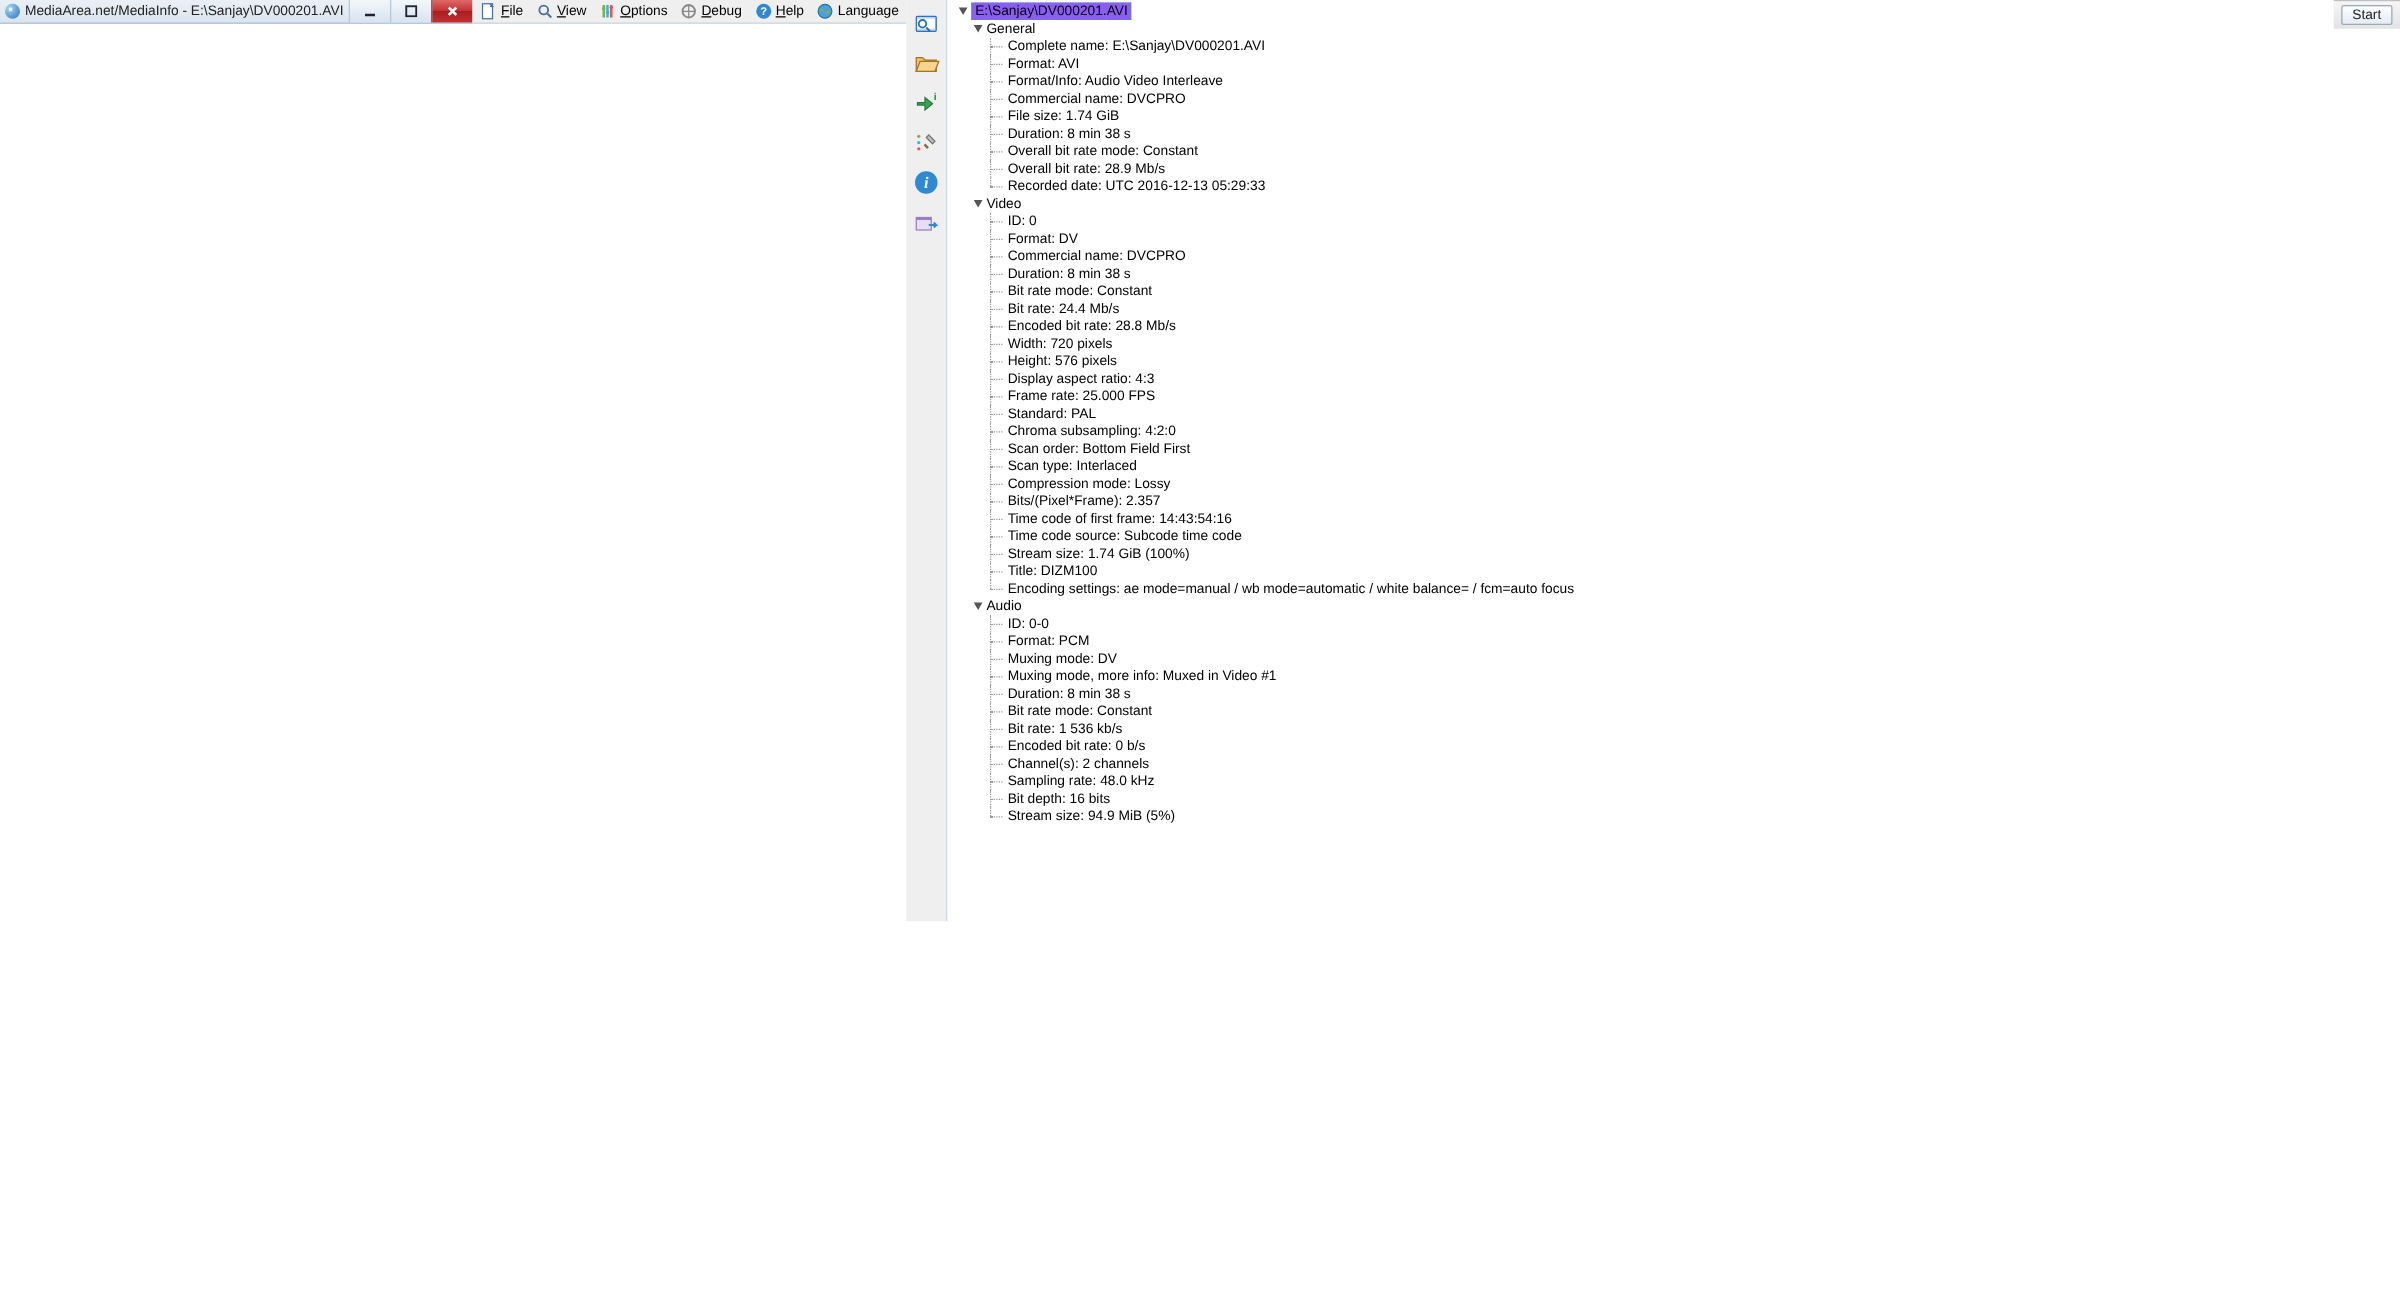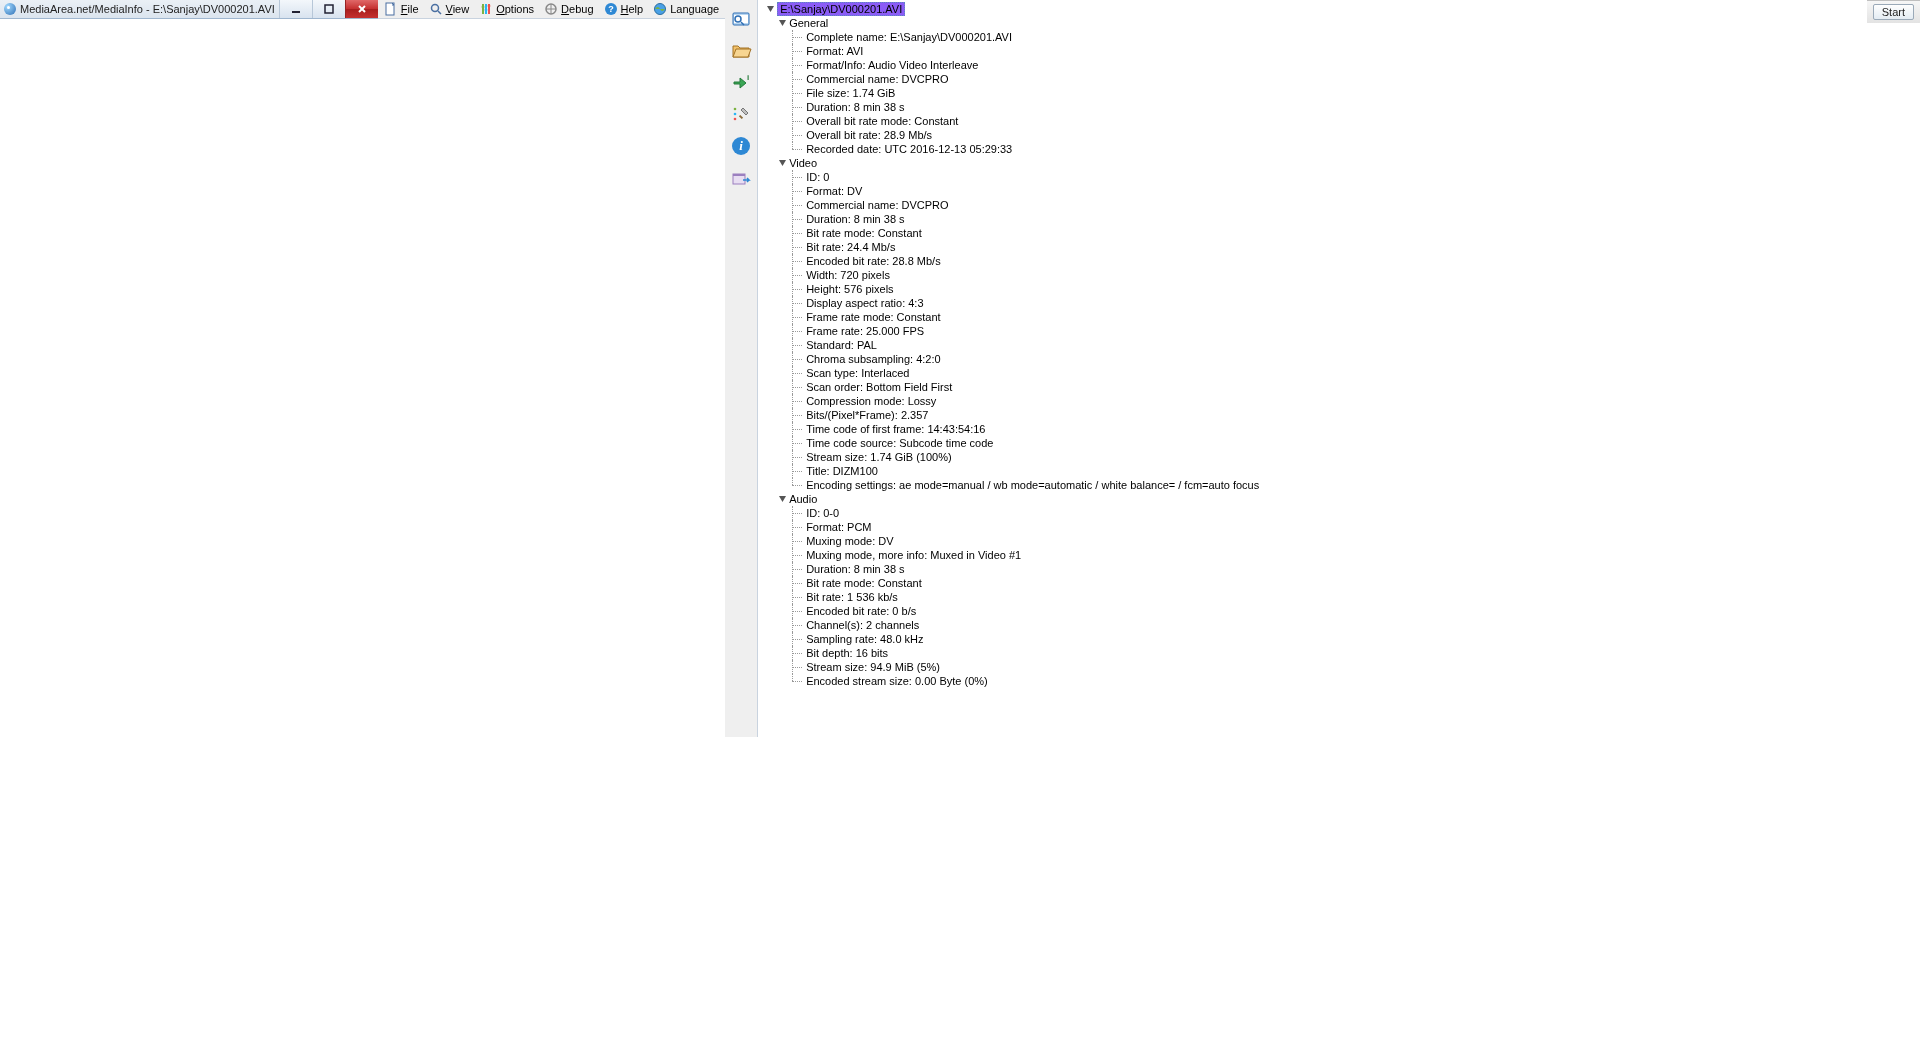--- a/index.html
+++ b/index.html
@@ -325,51 +325,45 @@
                   </li>
                   <li>
                     <div class="leaf-line">
                       <span class="conn"></span>
                       <span>Display aspect ratio: 4:3</span>
                     </div>
                   </li>
                   <li>
                     <div class="leaf-line">
                       <span class="conn"></span>
-                      <span>Frame rate mode: Constant</span>
-                    </div>
-                  </li>
-                  <li>
-                    <div class="leaf-line">
-                      <span class="conn"></span>
                       <span>Frame rate: 25.000 FPS</span>
                     </div>
                   </li>
                   <li>
                     <div class="leaf-line">
                       <span class="conn"></span>
                       <span>Standard: PAL</span>
                     </div>
                   </li>
                   <li>
                     <div class="leaf-line">
                       <span class="conn"></span>
                       <span>Chroma subsampling: 4:2:0</span>
                     </div>
                   </li>
                   <li>
                     <div class="leaf-line">
                       <span class="conn"></span>
+                      <span>Scan order: Bottom Field First</span>
+                    </div>
+                  </li>
+                  <li>
+                    <div class="leaf-line">
+                      <span class="conn"></span>
                       <span>Scan type: Interlaced</span>
-                    </div>
-                  </li>
-                  <li>
-                    <div class="leaf-line">
-                      <span class="conn"></span>
-                      <span>Scan order: Bottom Field First</span>
                     </div>
                   </li>
                   <li>
                     <div class="leaf-line">
                       <span class="conn"></span>
                       <span>Compression mode: Lossy</span>
                     </div>
                   </li>
                   <li>
                     <div class="leaf-line">
@@ -485,26 +479,20 @@
                       <span class="conn"></span>
                       <span>Bit depth: 16 bits</span>
                     </div>
                   </li>
                   <li>
                     <div class="leaf-line">
                       <span class="conn"></span>
                       <span>Stream size: 94.9 MiB (5%)</span>
                     </div>
                   </li>
-                  <li>
-                    <div class="leaf-line last">
-                      <span class="conn"></span>
-                      <span>Encoded stream size: 0.00 Byte (0%)</span>
-                    </div>
-                  </li>
                 </ul>
             </li>
           </ul>
         </li>
       </ul>
     </div>
   </div>
 
   <div class="taskbar">
     <div class="startbtn">

